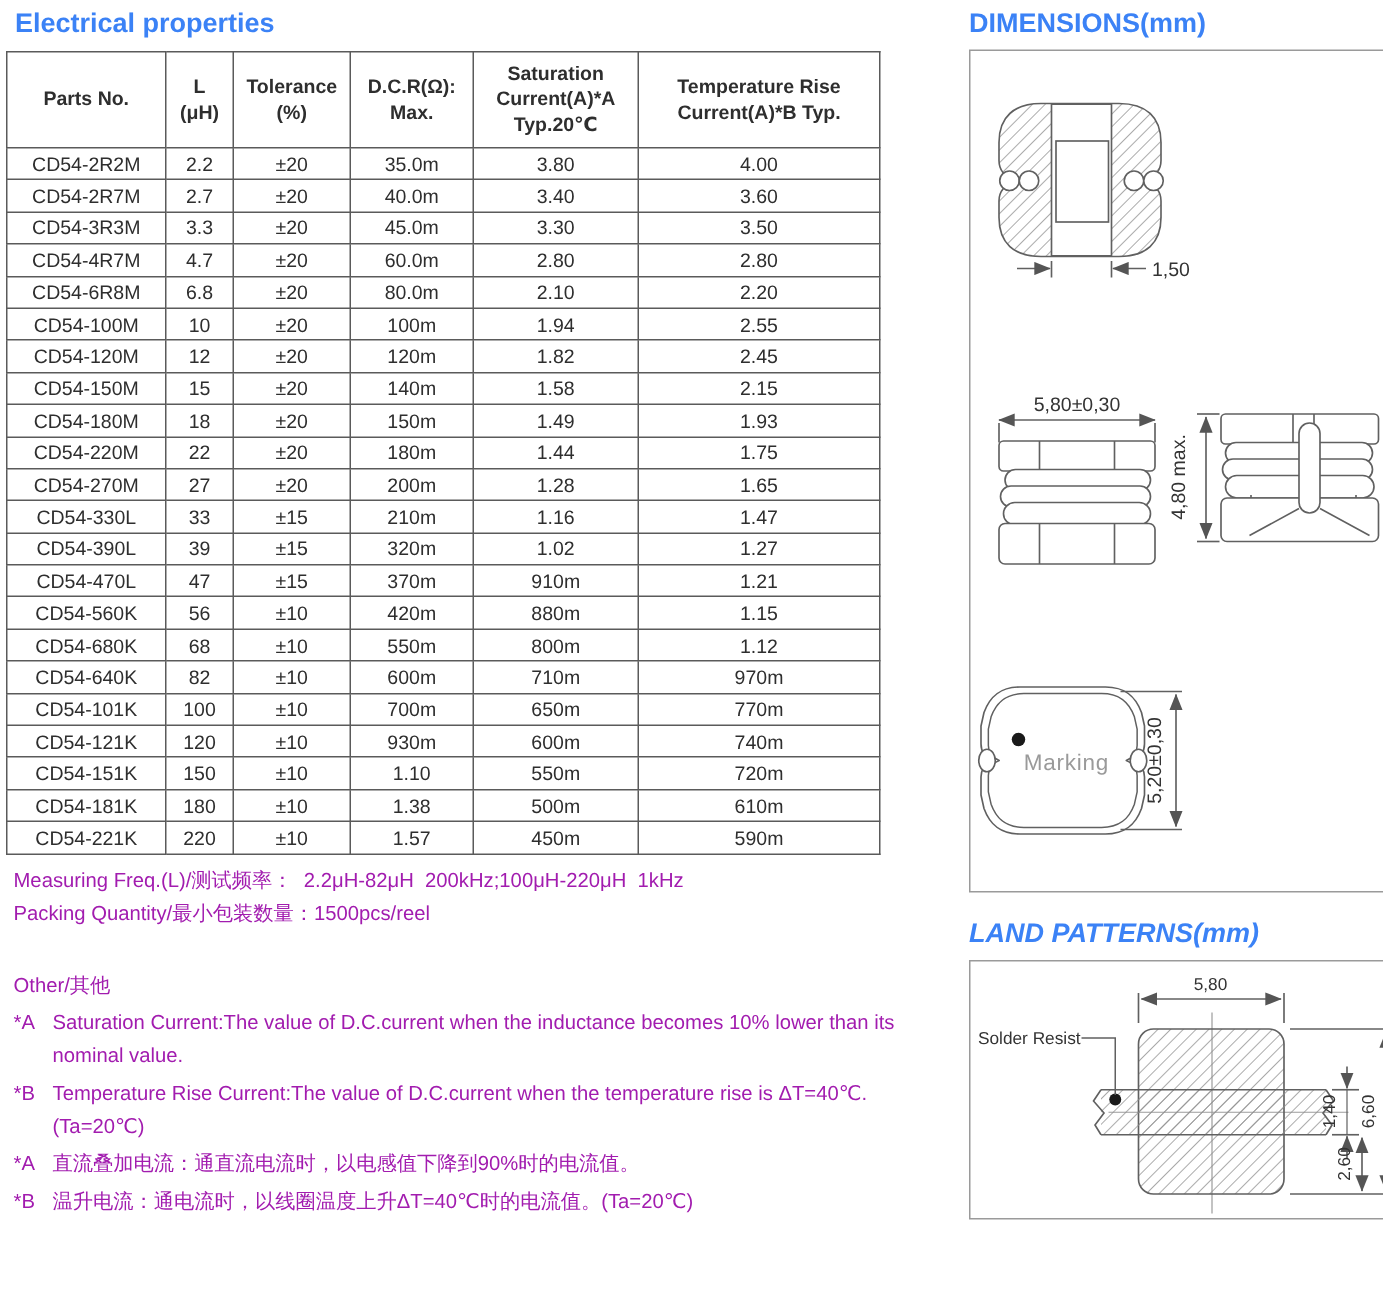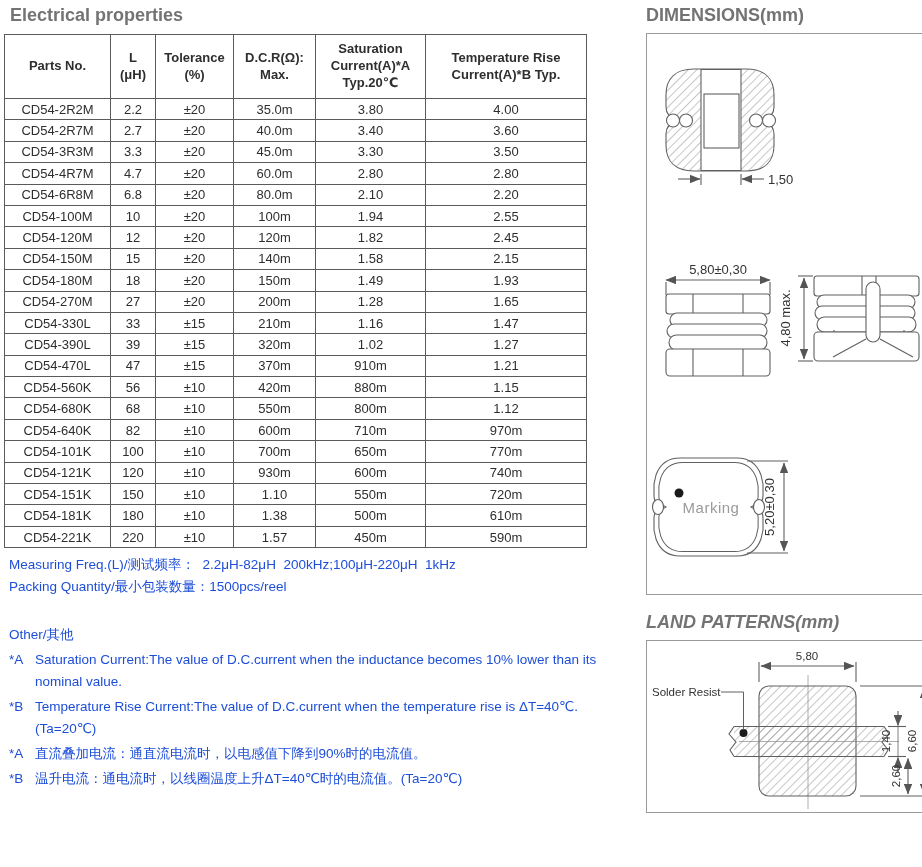--- a/index.html
+++ b/index.html
@@ -1,34 +1,34 @@
 <!DOCTYPE html>
 <html><head>
 <meta charset="utf-8">
 <style>
   * { margin:0; padding:0; box-sizing:border-box; }
   html,body { background:#fff; }
   body { font-family:"Liberation Sans","DejaVu Sans",sans-serif; color:#333; }
   .page { position:relative; width:922px; height:867px; background:#fff; overflow:hidden; }
 
-  .section-title { font-size:18px; font-weight:bold; color:#737373; letter-spacing:0; }
+  .section-title { font-size:18px; font-weight:bold; color:#3b82f6; letter-spacing:0; }
 
   
   .left-col { position:absolute; left:4px; top:5px; width:612px; }
   .left-col .section-title { padding-left:6px; }
 
   table.props-table { border-collapse:collapse; table-layout:fixed; width:582px; margin-top:8px;
                       border:1.5px solid #4a4a4a; }
   table.props-table th, table.props-table td {
       border:1px solid #5a5a5a; text-align:center; vertical-align:middle;
       font-size:13px; color:#2e2e2e; overflow:hidden; }
   table.props-table th { font-weight:bold; height:64px; white-space:pre-line; line-height:1.3; padding:0 1px; }
   table.props-table td { height:21.4px; font-weight:normal; }
 
-  .notes { margin-top:6px; width:612px; font-size:13.5px; line-height:22px; color:#1d4ed8; padding-left:5px; }
+  .notes { margin-top:6px; width:612px; font-size:13.5px; line-height:22px; color:#a21caf; padding-left:5px; }
   .note-line { white-space:pre-wrap; }
   .other-heading { margin-top:26px; }
   .note-item { display:flex; margin-top:3px; }
   .note-item .marker { flex:0 0 26px; }
   .note-item .ntext { flex:1; }
 
   
   .right-col { position:absolute; left:616px; top:5px; width:308px;padding-left:30px; }
   .draw-box { border:1px solid #9a9a9a; background:#fff; margin-top:7px; }
   .draw-box svg { display:block; }
@@ -139,20 +139,28 @@
           </tr>
           <tr>
             <td>CD54-180M</td>
             <td>18</td>
             <td>±20</td>
             <td>150m</td>
             <td>1.49</td>
             <td>1.93</td>
           </tr>
           <tr>
+            <td>CD54-220M</td>
+            <td>22</td>
+            <td>±20</td>
+            <td>180m</td>
+            <td>1.44</td>
+            <td>1.75</td>
+          </tr>
+          <tr>
             <td>CD54-270M</td>
             <td>27</td>
             <td>±20</td>
             <td>200m</td>
             <td>1.28</td>
             <td>1.65</td>
           </tr>
           <tr>
             <td>CD54-330L</td>
             <td>33</td>

